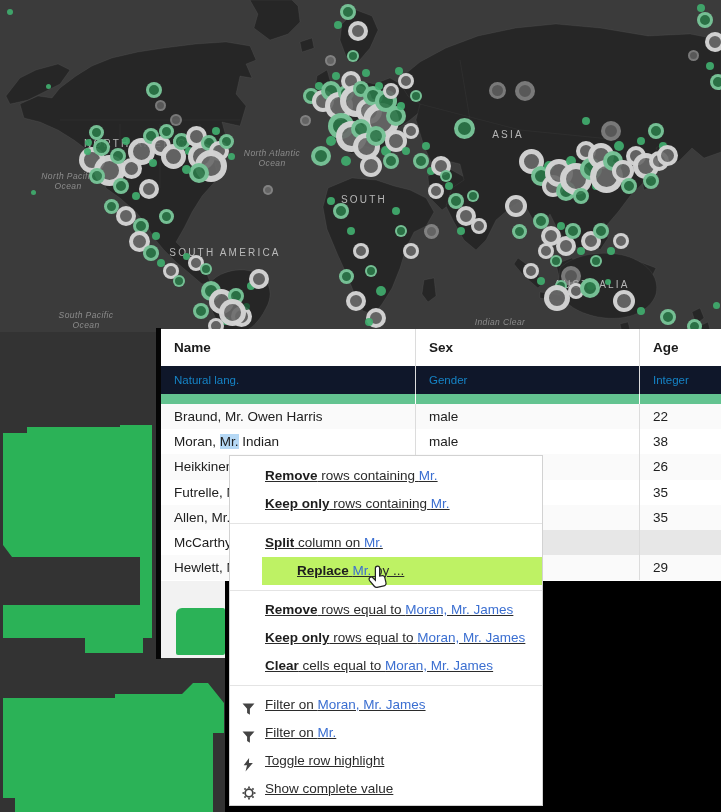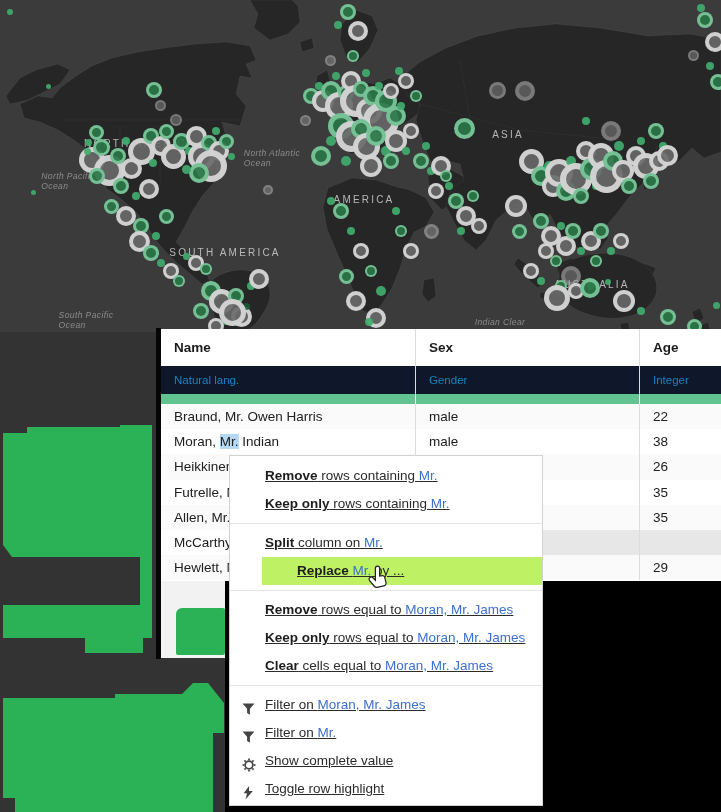--- a/index.html
+++ b/index.html
@@ -5,21 +5,21 @@
   html,body{margin:0;padding:0;background:#333;}
   #stage{position:relative;width:721px;height:812px;overflow:hidden;
          font-family:"Liberation Sans",sans-serif;background:#333333;}
 
   
   #map{position:absolute;left:0;top:0;width:721px;height:332px;background:#3b3b3b;overflow:hidden;}
   #map svg{position:absolute;left:0;top:0;}
   .lbl-cont{position:absolute;transform:translate(-50%,-50%);color:#cfcfcf;font-size:10px;
             letter-spacing:2.2px;opacity:.85;white-space:nowrap;font-weight:400;}
   .lbl-ocean{position:absolute;transform:translate(-50%,-50%);color:#9a9a9a;font-size:8.5px;
-             font-style:italic;line-height:1.2;white-space:pre-line;
+             font-style:italic;text-align:center;line-height:1.2;white-space:pre-line;
              letter-spacing:.4px;opacity:.85;}
   #bubble-layer{position:absolute;left:0;top:0;width:721px;height:332px;}
   .bubble{position:absolute;border-radius:50%;box-sizing:content-box;}
 
   
   .decor{position:absolute;background:#2bb257;}
   #shapeA{left:0;top:421;}
   #shapeA,#shapeC{left:0;top:0;width:721px;height:812px;pointer-events:none;}
   #shapeA{clip-path:polygon(27px 427px,120px 427px,120px 425px,152px 425px,152px 638px,
           143px 638px,143px 653px,85px 653px,85px 638px,3px 638px,3px 605px,140px 605px,
@@ -106,21 +106,21 @@
         <path d="M120,124 L120,184"></path>
         <path d="M160,124 L160,188"></path>
         <path d="M200,124 L200,176"></path>
         <path d="M420,104 L520,130 620,140"></path>
         <path d="M460,60 L470,120"></path>
       </g>
     </svg>
 
     <span class="lbl-cont" style="left:140px;top:143px">NORTH AMERICA</span>
     <span class="lbl-cont" style="left:225px;top:252px">SOUTH AMERICA</span>
-    <span class="lbl-cont" style="left:364px;top:199px">AMERICA</span>
+    <span class="lbl-cont" style="left:364px;top:199px">SOUTH</span>
     <span class="lbl-cont" style="left:508px;top:134px">ASIA</span>
     <span class="lbl-cont" style="left:592px;top:284px">AUSTRALIA</span>
     <span class="lbl-ocean" style="left:68px;top:181px">North Pacific
 Ocean</span>
     <span class="lbl-ocean" style="left:272px;top:158px">North Atlantic
 Ocean</span>
     <span class="lbl-ocean" style="left:86px;top:320px">South Pacific
 Ocean</span>
     <span class="lbl-ocean" style="left:500px;top:322px">Indian Clear</span>
 
@@ -402,41 +402,41 @@
       <span class="ic"><svg width="13" height="13" viewBox="0 0 12 12">
             <path d="M0.5,0.5 H11.5 L7.3,5.4 V10.8 L4.7,9.3 V5.4 Z" fill="#444"></path>
           </svg></span>
       <span>Filter on </span><span class="lk">Moran, Mr. James</span></div>
     <div class="mi">
       <span class="ic"><svg width="13" height="13" viewBox="0 0 12 12">
             <path d="M0.5,0.5 H11.5 L7.3,5.4 V10.8 L4.7,9.3 V5.4 Z" fill="#444"></path>
           </svg></span>
       <span>Filter on </span><span class="lk">Mr.</span></div>
     <div class="mi">
+      <span class="ic"><svg width="12" height="14" viewBox="0 0 11 13">
+            <path d="M6.5,0 L1.5,6.8 H4.6 L3.2,12.6 L10,4.6 H6.4 Z" fill="#444"></path>
+          </svg></span>
+      <span>Toggle row highlight</span></div>
+    <div class="mi">
       <span class="ic"><svg width="14" height="14" viewBox="0 0 16 16">
             <circle cx="8" cy="8" r="4.4" fill="none" stroke="#444" stroke-width="2"></circle>
             <g stroke="#444" stroke-width="2">
               <line x1="8" y1="0.6" x2="8" y2="2.6"></line>
               <line x1="8" y1="13.4" x2="8" y2="15.4"></line>
               <line x1="0.6" y1="8" x2="2.6" y2="8"></line>
               <line x1="13.4" y1="8" x2="15.4" y2="8"></line>
             </g>
             <g stroke="#444" stroke-width="2" transform="rotate(45 8 8)">
               <line x1="8" y1="0.6" x2="8" y2="2.6"></line>
               <line x1="8" y1="13.4" x2="8" y2="15.4"></line>
               <line x1="0.6" y1="8" x2="2.6" y2="8"></line>
               <line x1="13.4" y1="8" x2="15.4" y2="8"></line>
             </g>
           </svg></span>
       <span>Show complete value</span></div>
-    <div class="mi">
-      <span class="ic"><svg width="12" height="14" viewBox="0 0 11 13">
-            <path d="M6.5,0 L1.5,6.8 H4.6 L3.2,12.6 L10,4.6 H6.4 Z" fill="#444"></path>
-          </svg></span>
-      <span>Toggle row highlight</span></div>
   </div>
 
   <div id="cursor">
     <svg width="22" height="26" viewBox="0 0 16 18">
       <path d="M6.1,1.9 C6.1,1 6.9,0.4 7.7,0.4 C8.5,0.4 9.2,1 9.2,1.9 L9.2,7.6 L10.9,7.3 C11.9,7.1 12.7,7.6 12.9,8.6 L13.8,12.4 C14.1,13.5 13.4,14.6 12.3,14.8 L7.3,15.8 C6.5,15.9 5.8,15.6 5.3,15 L1.9,10.9 C1.3,10.1 1.4,9.1 2.1,8.6 C2.8,8.1 3.7,8.2 4.3,8.8 L6.1,10.6 Z" fill="#ffffff" stroke="#222" stroke-width="0.9"></path>
     </svg>
   </div>
 
 </div>
 

